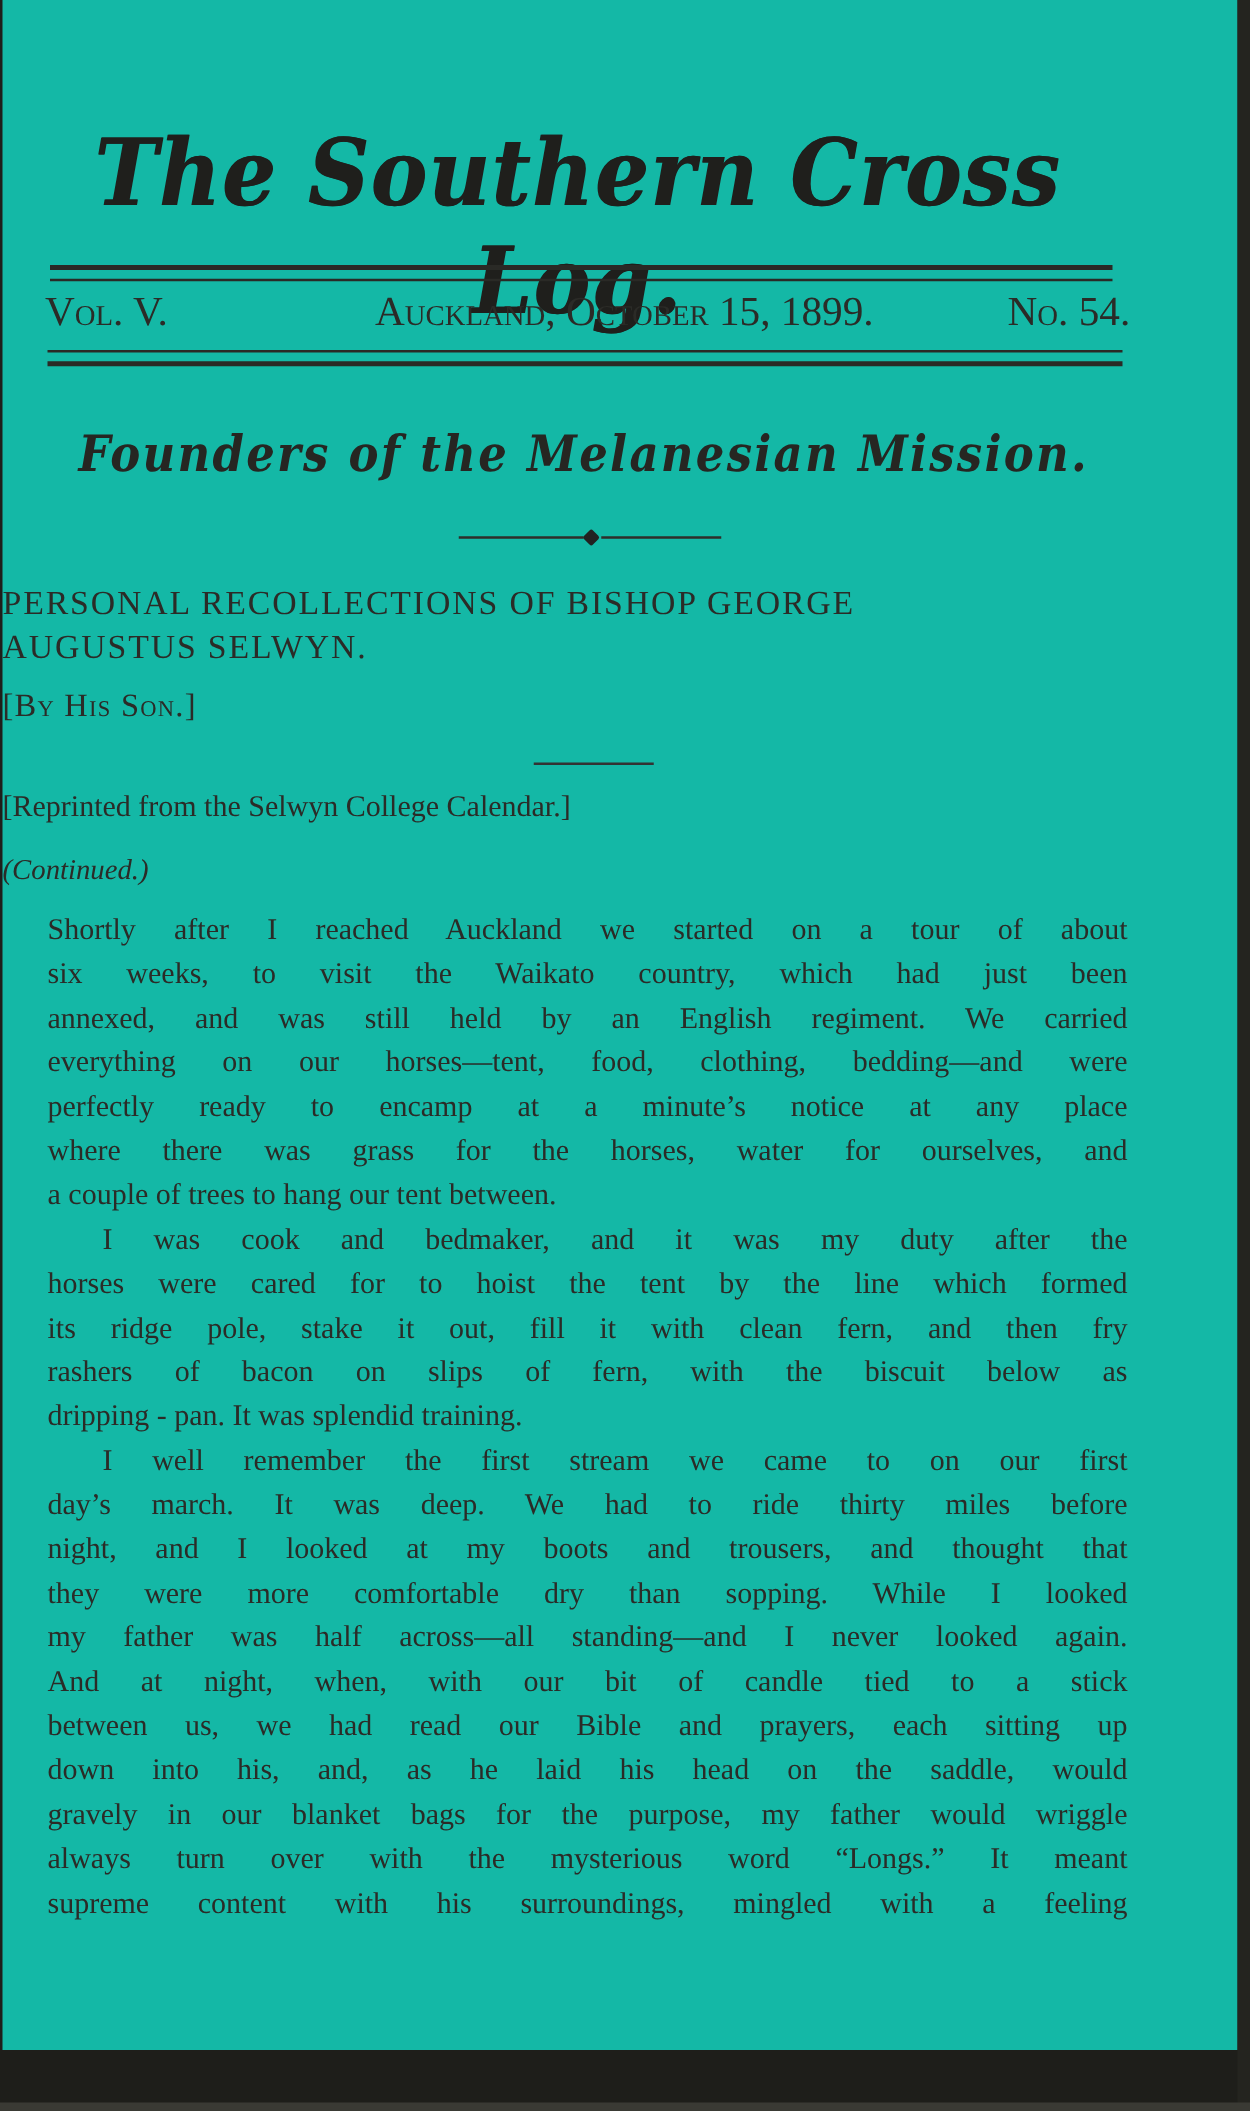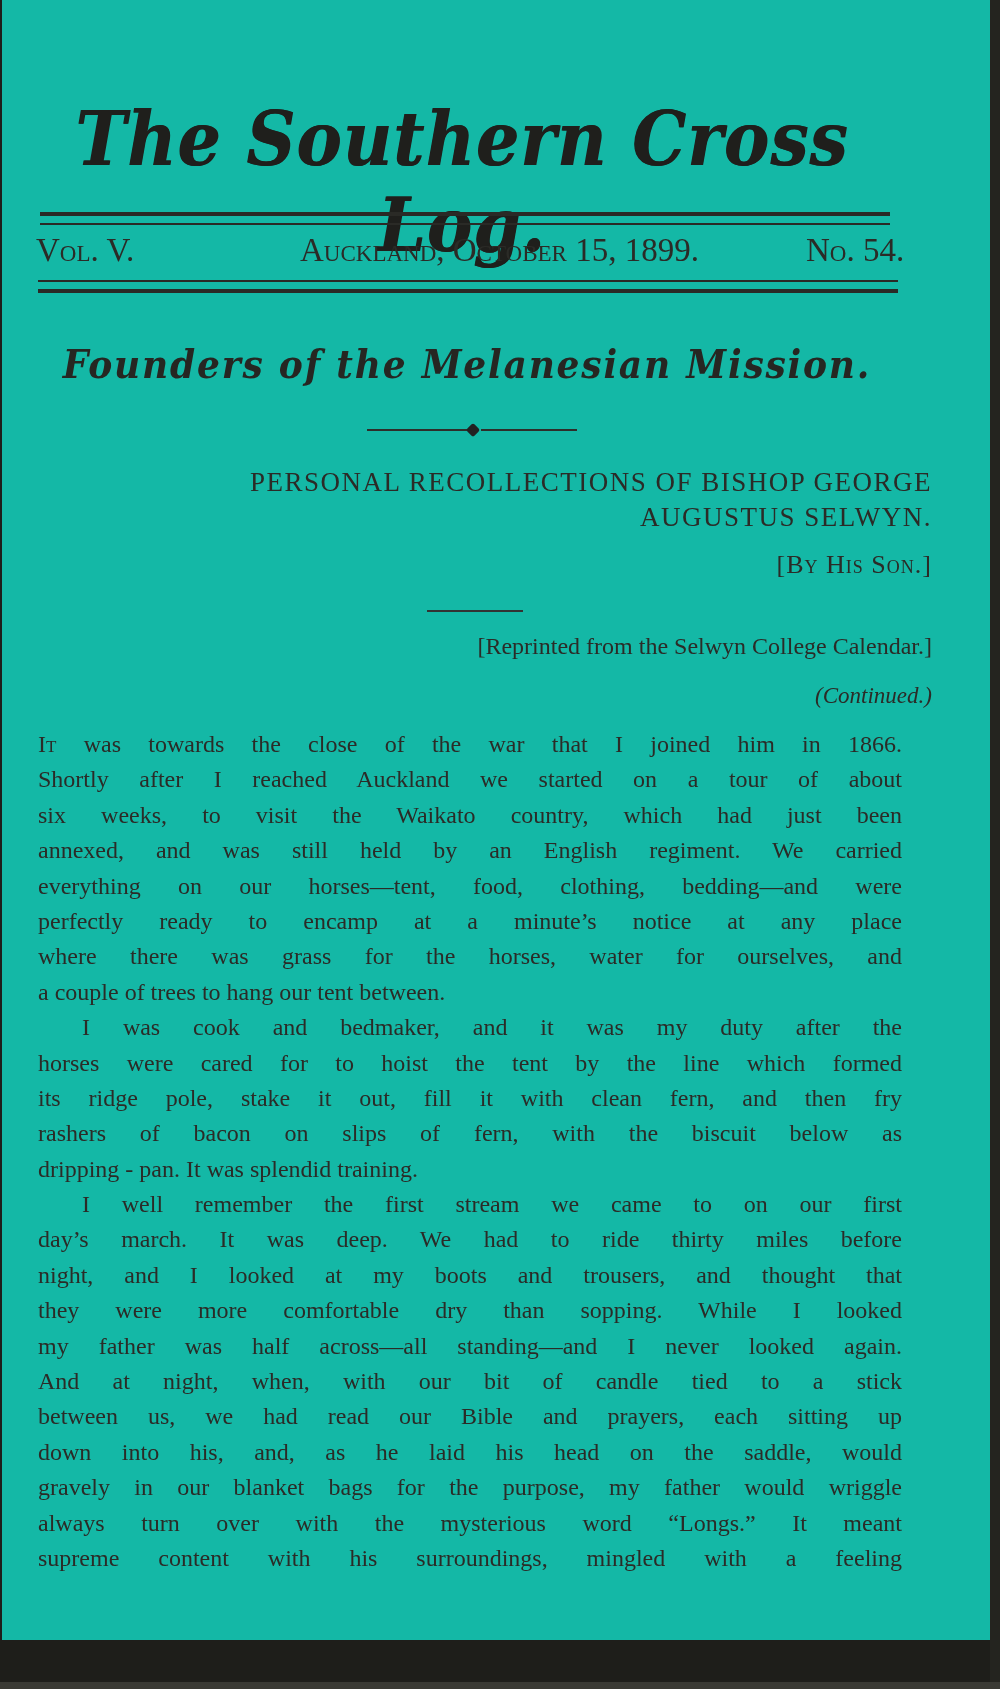--- a/index.html
+++ b/index.html
@@ -46,21 +46,21 @@
   }
   .ornament {
     position:absolute; left:365px; top:424px; width:210px; height:12px;
   }
   .ornament .line { position:absolute; top:5px; height:2px; background:#2e2e2a; }
   .ornament .dot {
     position:absolute; left:101px; top:1px; width:10px; height:10px;
     background:#222; transform:rotate(45deg); border-radius:2px;
   }
   .center-text {
-    position:absolute; left:0; width:930px; text-align:right; color:#2b2b27;
+    position:absolute; left:0; width:930px; text-align:left; color:#2b2b27;
     white-space:nowrap;
   }
   .title1 { top:467px; font-size:27px; letter-spacing:1.5px; }
   .title2 { top:502px; font-size:27px; letter-spacing:1.5px; }
   .byline { top:550px; font-size:26px; font-variant:small-caps; letter-spacing:1px; }
   .reprinted { top:633px; font-size:24px; }
   .continued { top:683px; font-size:23px; font-style:italic; }
   .short-rule { position:absolute; left:425px; top:610px; width:96px; height:2px; background:#333; }
   .body-text {
     position:absolute; left:36px; top:727px; width:864px;
@@ -105,21 +105,20 @@
   <div class="center-text title2">AUGUSTUS SELWYN.</div>
   <div class="center-text byline">[By His Son.]</div>
 
   <div class="short-rule"></div>
 
   <div class="center-text reprinted">[Reprinted from the Selwyn College Calendar.]</div>
   <div class="center-text continued">(Continued.)</div>
 
   <div class="body-text">
 
-    <span class="line"><span class="sc">It</span><span> was towards the close of the war that I joined him in 1866.</span></span>
     <span class="line">Shortly after I reached Auckland we started on a tour of about</span>
     <span class="line">six weeks, to visit the Waikato country, which had just been</span>
     <span class="line">annexed, and was still held by an English regiment.   We carried</span>
     <span class="line">everything on our horses—tent, food, clothing, bedding—and were</span>
     <span class="line">perfectly ready to encamp at a minute’s notice at any place</span>
     <span class="line">where there was grass for the horses, water for ourselves, and</span>
     <span class="line last">a couple of trees to hang our tent between.</span>
 
     <span class="line indent">I was cook and bedmaker, and it was my duty after the</span>
     <span class="line">horses were cared for to hoist the tent by the line which formed</span>

